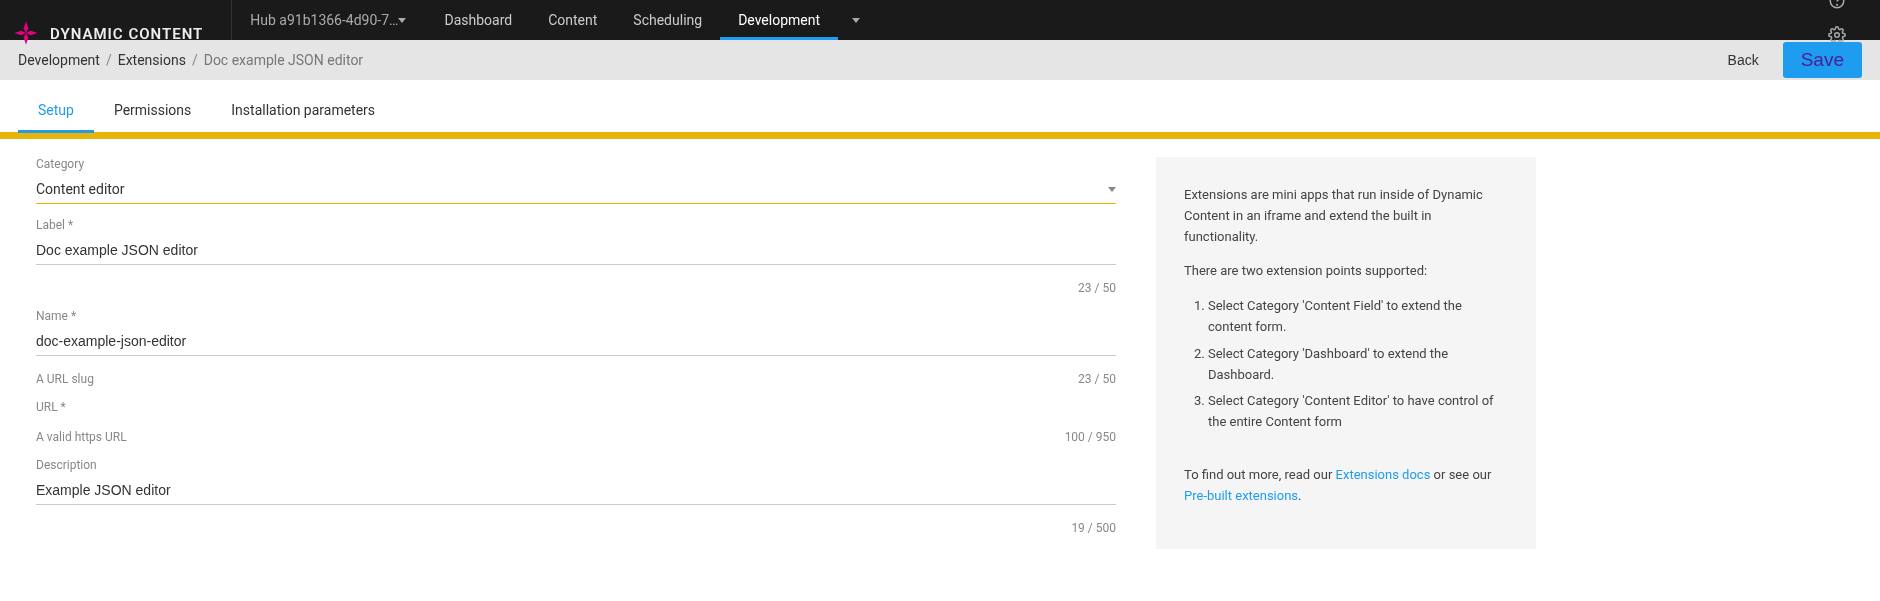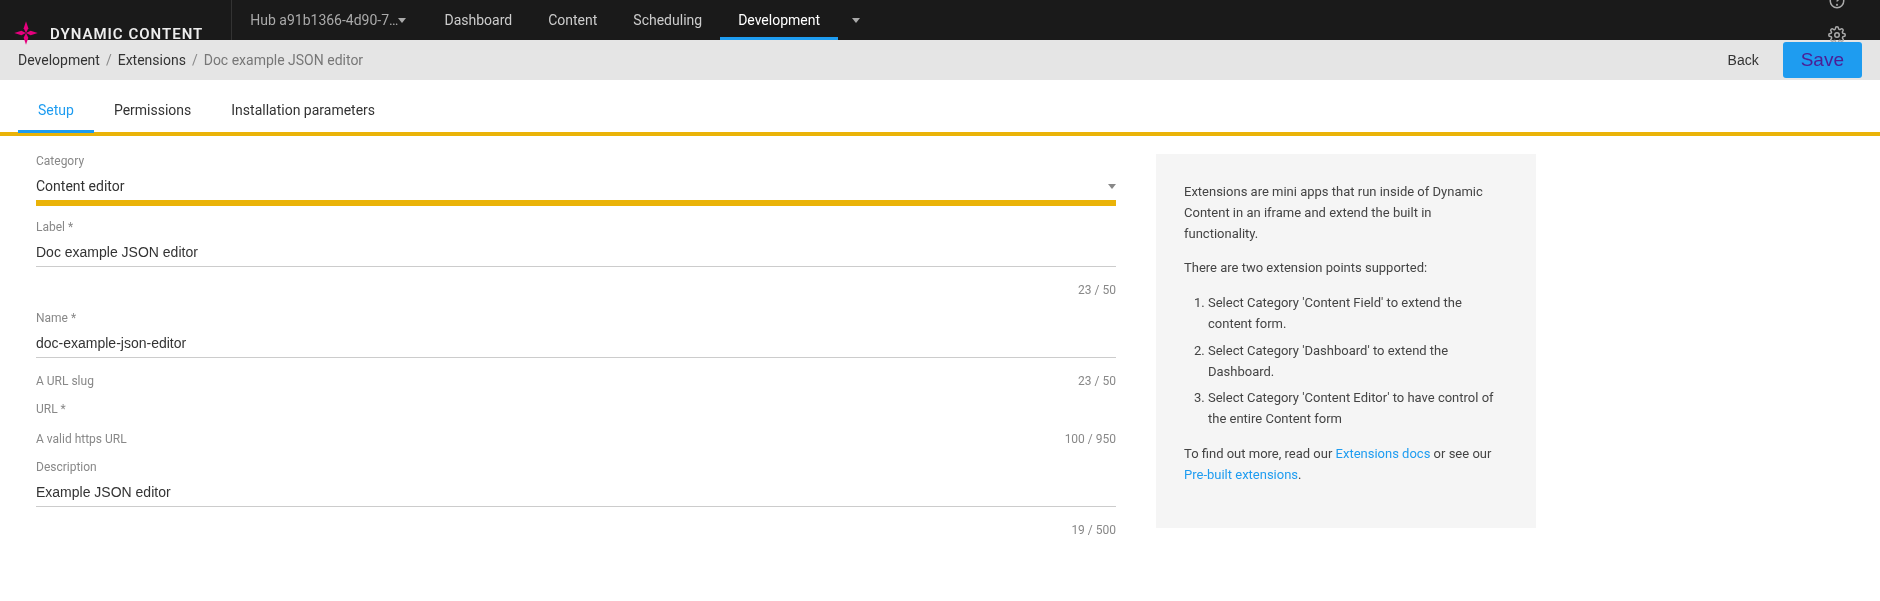--- a/index.html
+++ b/index.html
@@ -22,39 +22,39 @@
   
   .subheader { background: #e5e5e5; height: 40px; display: flex; align-items: center; padding: 0 18px; }
   .breadcrumb { display: flex; align-items: center; gap: 6px; font-size: 14px; }
   .breadcrumb .crumb { color: #333; cursor: pointer; }
   .breadcrumb .sep { color: #888; }
   .breadcrumb .current { color: #777; }
   .subheader-actions { margin-left: auto; display: flex; gap: 12px; align-items: center; }
   .btn-text { background: none; border: none; font-size: 14px; color: #333; cursor: pointer; padding: 6px 12px; }
   .btn-primary { background: #1e9cf0; color: #4c1d95; border: none; padding: 7px 18px; border-radius: 3px; font-size: 19px; cursor: pointer; }
   
-  .tabs { display: flex; border-bottom: 4px solid #eab308; padding: 0 18px; margin-top: 8px; }
+  .tabs { display: flex; border-bottom: 7px solid #eab308; padding: 0 18px; margin-top: 8px; }
   .tab { padding: 14px 20px; font-size: 14px; color: #333; cursor: pointer; position: relative; }
   .tab.active { color: #1e9cf0; }
   .tab.active::after { content: ""; position: absolute; bottom: -1px; left: 0; right: 0; height: 3px; background: #1e9cf0; }
   
   .content { display: flex; padding: 18px 36px; gap: 40px; }
   .form-col { flex: 1; max-width: 1080px; }
   .form-group { margin-bottom: 14px; }
   .form-label { font-size: 12px; color: #888; display: block; margin-bottom: 4px; }
-  .form-select-row { display: flex; align-items: center; justify-content: space-between; border-bottom: 6px solid #eab308; padding: 6px 0; }
+  .form-select-row { display: flex; align-items: center; justify-content: space-between; border-bottom: 1px solid #eab308; padding: 6px 0; }
   .form-select-value { font-size: 14px; color: #333; }
   .form-input { width: 100%; border: none; border-bottom: 1px solid #ccc; padding: 6px 0; font-size: 14px; color: #333; outline: none; background: transparent; }
   .form-meta { display: flex; justify-content: space-between; margin-top: 16px; }
   .form-hint { font-size: 12px; color: #888; }
   .form-counter { font-size: 12px; color: #888; }
   
   .panel { width: 380px; background: #f5f5f5; padding: 28px; font-size: 13px; color: #444; line-height: 1.6; align-self: flex-start; }
   .panel p { margin-bottom: 14px; }
-  .panel ol { padding-left: 24px; margin-bottom: 14px; }
+  .panel ol { padding-left: 24px; margin-bottom: 32px; }
   .panel ol li { margin-bottom: 6px; }
   .panel a { color: #1e9cf0; text-decoration: none; cursor: pointer; }
   
   .chevron-down { width: 0; height: 0; border-left: 4px solid transparent; border-right: 4px solid transparent; border-top: 5px solid #888; display: inline-block; }
   .chevron-down.light { border-top-color: #aaa; }
 </style>
 </head>
 <body>
 
 <div class="topbar">

